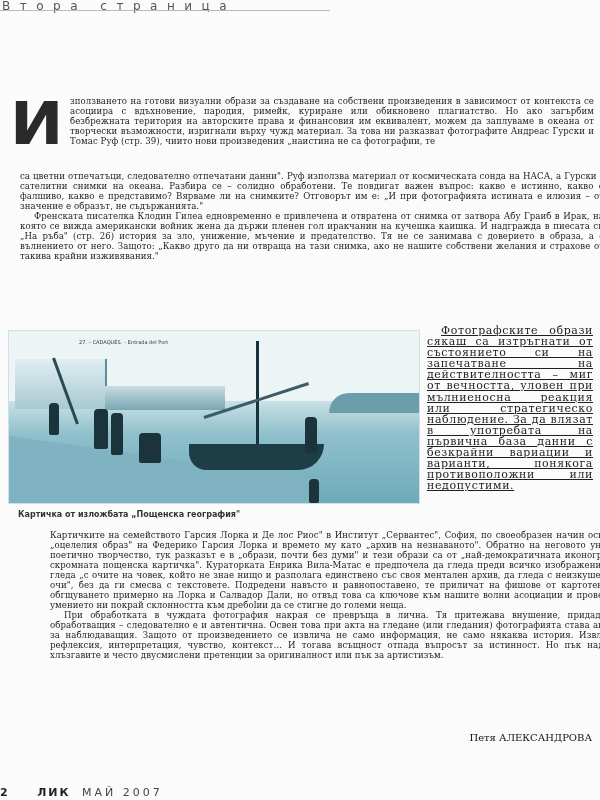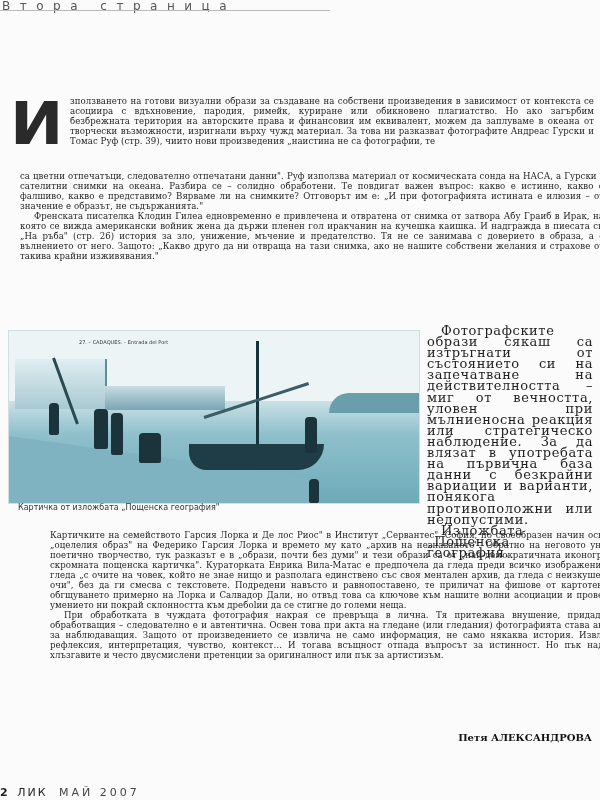--- a/index.html
+++ b/index.html
@@ -69,41 +69,41 @@
     .photo .sail {
       position:absolute; left:195px; top:85px; width:110px; height:3px; background:#3a5d66;
       transform: rotate(-18deg); transform-origin:left;
     }
     .photo .fig { position:absolute; background:#1b343b; border-radius:4px 4px 2px 2px; }
     .photo-caption-top {
       position:absolute; left:70px; top:8px; font-family:"DejaVu Sans", sans-serif;
       font-size:5px; color:#333; white-space:nowrap;
     }
     .photo-caption {
-      position: absolute; left: 10px; top: 173px; font-family: "DejaVu Sans", sans-serif;
-      font-size: 8px; color: #333; white-space: nowrap;
+      position: absolute; left: 10px; top: 180px; font-family: "DejaVu Sans", sans-serif;
+      font-size: 8px; color: #333; white-space: nowrap; font-weight: bold;
     }
     .side-col {
       position: absolute; left: 427px; top: 325px; width: 166px;
-      font-size: 13px; line-height: 11.1px; letter-spacing: 0.6px;
+      font-size: 11px; line-height: 11.1px; letter-spacing: 0.6px; text-decoration: underline;
     }
     .para-lower {
       position: absolute; left: 10px; top: 530px; width: 584px; margin-left: 40px;
     }
     .signature {
       position: absolute; right: 8px; top: 732px;
-      font-family: "DejaVu Serif", serif; font-weight: bold; font-size: 10px; color: #111;
+      font-family: "DejaVu Serif", serif; font-weight: normal; font-size: 10px; color: #111;
       white-space: nowrap;
     }
     .footer {
       position: absolute; left: 0; top: 786px; white-space: nowrap;
       font-family: "DejaVu Sans", sans-serif; font-size: 11px; color: #222;
     }
     .footer .pg { font-weight: bold; margin-right: 6px; }
-    .footer .mag { font-weight: normal; letter-spacing: 2px; margin-right: 8px; }
+    .footer .mag { font-weight: bold; letter-spacing: 2px; margin-right: 8px; margin-left: 20px; }
     .footer .date { letter-spacing: 3px; color: #444; }
   </style>
 </head>
 <body>
 
 <div class="header">
   <span class="header-title">Втора страница</span>
   <div class="header-rule"></div>
 </div>
 
@@ -133,21 +133,20 @@
     <div class="fig" style="left:130px;top:102px;width:22px;height:30px;"></div>
     <div class="fig" style="left:296px;top:86px;width:12px;height:36px;"></div>
     <div class="fig" style="left:300px;top:148px;width:10px;height:24px;"></div>
     <span class="photo-caption-top">27. – CADAQUÉS. – Entrada del Port</span>
   </div>
   <span class="photo-caption">Картичка от изложбата „Пощенска география"</span>
 </div>
 
 <div class="body-text side-col">
   <div class="indent">Фотографските образи сякаш са изтръгнати от състоянието си на запечатване на действителността – миг от вечността, уловен при мълниеносна реакция или стратегическо наблюдение. За да влязат в употребата на първична база данни с безкрайни вариации и варианти, понякога противоположни или недопустими.</div>
-  <div class="indent">Изложбата „Пощенска география.</div>
 </div>
 
 <div class="body-text para-lower">
   <div>Картичките на семейството Гарсия Лорка и Де лос Риос" в Институт „Сервантес", София, по своеобразен начин осветлява „оцелелия образ" на Федерико Гарсия Лорка и времето му като „архив на незнаваното". Обратно на неговото уникално поетично творчество, тук разказът е в „образи, почти без думи" и тези образи са от „най-демократичната иконография – скромната пощенска картичка". Кураторката Енрика Вила-Матас е предпочела да гледа преди всичко изображенията, да гледа „с очите на човек, който не знае нищо и разполага единствено със своя ментален архив, да гледа с неизкушени още очи", без да ги смесва с текстовете. Подредени навъсто и равнопоставено, те приличат на фишове от картотеката на обгщуването примерно на Лорка и Салвадор Дали, но отвъд това са ключове към нашите волни асоциации и проверка на умението ни покрай склонността към дребоlии да се стигне до големи неща.</div>
   <div class="indent">При обработката в чуждата фотография накрая се превръща в лична. Тя притежава внушение, придадено от обработващия – следователно е и автентична. Освен това при акта на гледане (или гледания) фотографията става авторска за наблюдаващия. Защото от произведението се извлича не само информация, не само някаква история. Извлича се рефлексия, интерпретация, чувство, контекст… И тогава всъщност отпада въпросът за истинност. Но пък надвисват хлъзгавите и често двусмислени претенции за оригиналност или пък за артистизъм.</div>
 </div>
 
 <div class="signature">Петя АЛЕКСАНДРОВА</div>
 
 <div class="footer">

